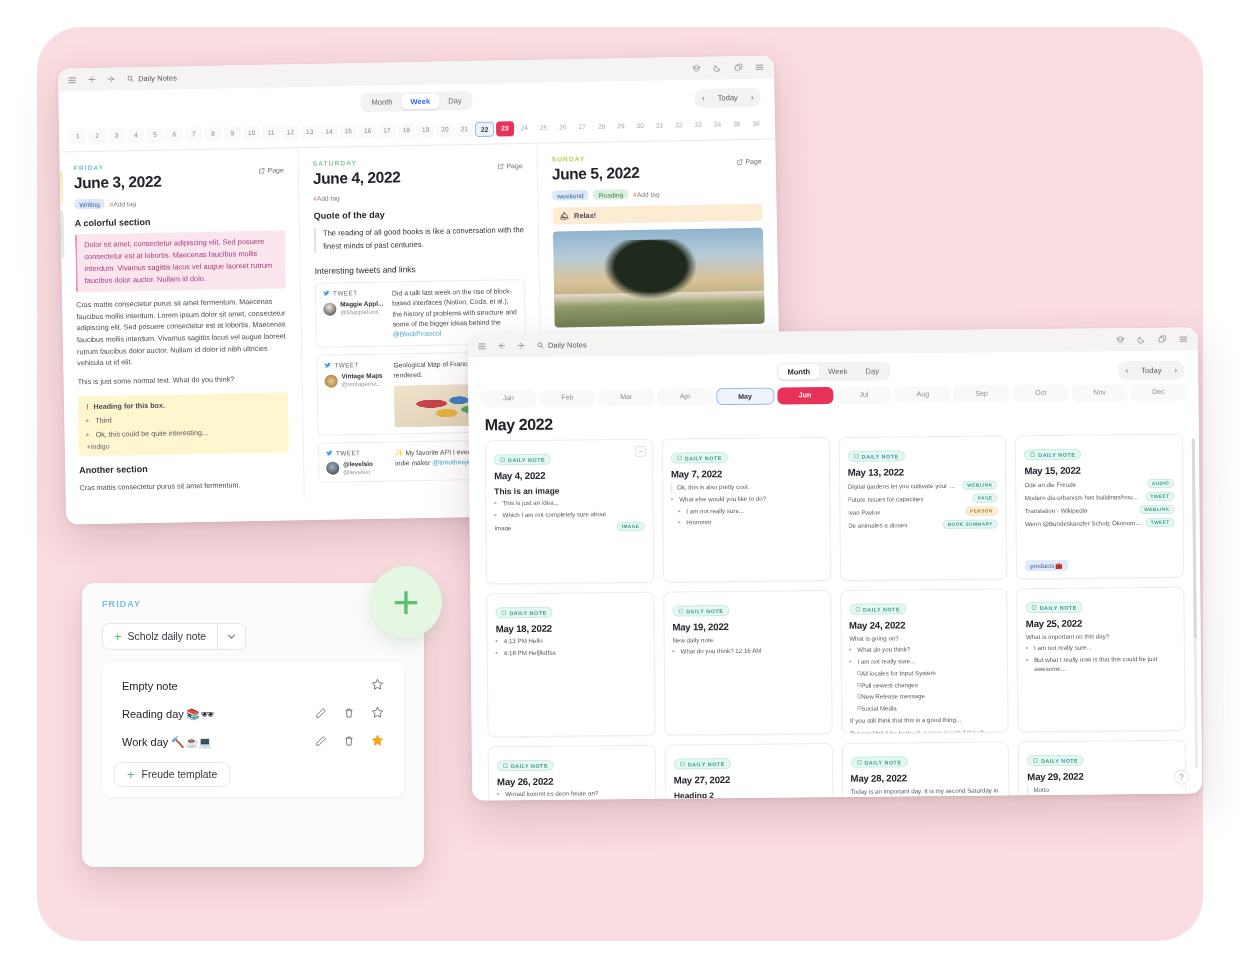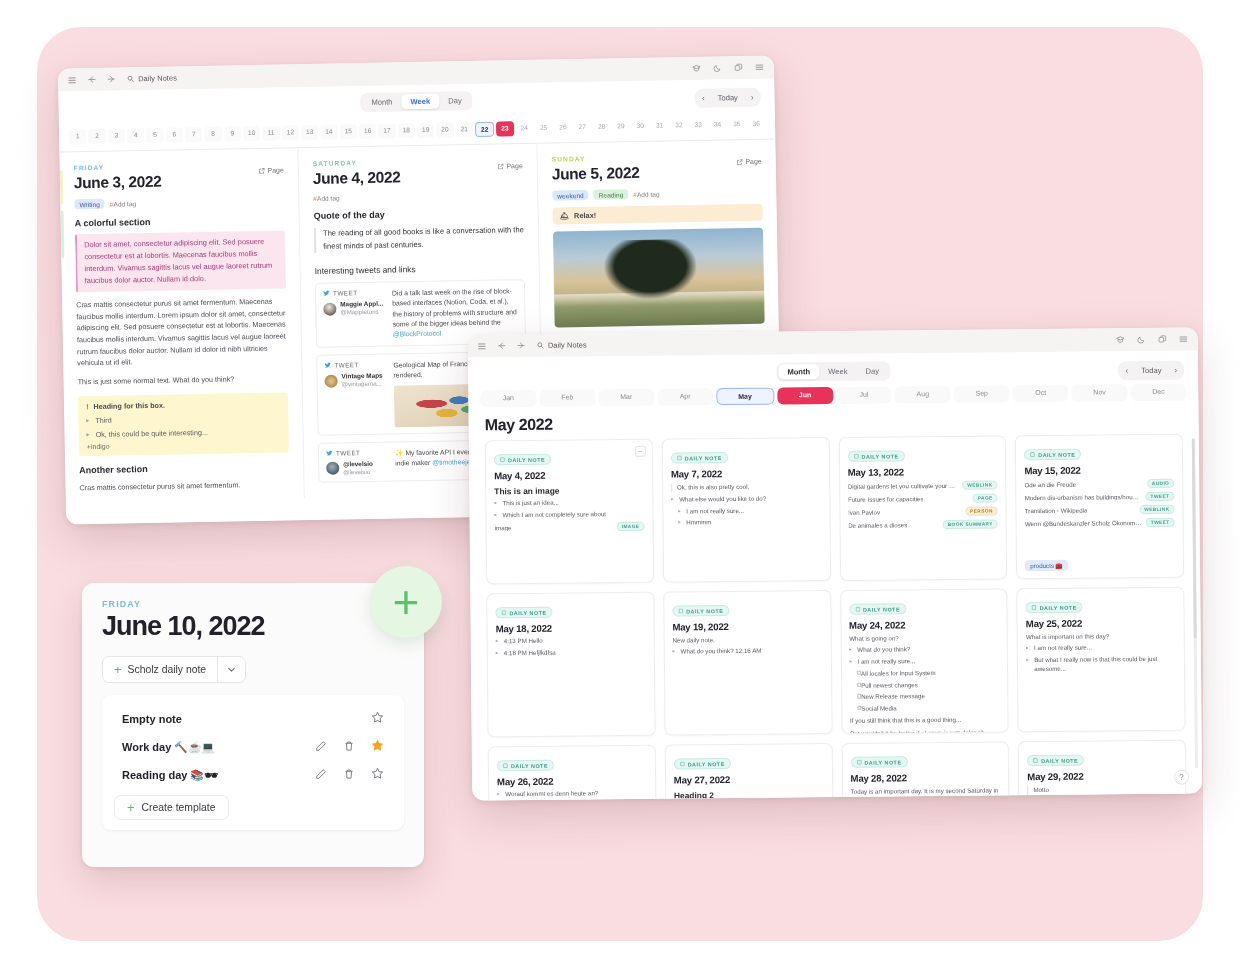--- a/index.html
+++ b/index.html
@@ -251,21 +251,21 @@
     border: 1px solid #e6e4e4; border-radius: 7px; background: #fff; overflow: hidden;
   }
   .createbtn .mainpart { display: flex; align-items: center; gap: 6px; padding: 6px 11px; font-size: 10.4px; color: #3a373f; }
   .createbtn .plus { color: #4fbf6a; font-size: 13px; line-height: 1; }
   .createbtn .caret { display: flex; align-items: center; padding: 0 8px; border-left: 1px solid #e6e4e4; color: #6f6b73; }
   .tmplcard {
     margin-top: 12px; background: #fff; border-radius: 9px; padding: 10px 12px;
     box-shadow: 0 1px 3px rgba(0,0,0,.06);
   }
   .tmplrow { display: flex; align-items: center; padding: 5px 8px; }
-  .tmplrow .nm { font-size: 11px; font-weight: 700; color: #23212a; }
+  .tmplrow .nm { font-size: 11px; font-weight: 400; color: #23212a; }
   .tmplrow .acts { margin-left: auto; display: flex; align-items: center; gap: 16px; }
   .createtmpl {
     display: inline-flex; align-items: center; gap: 7px; margin-top: 6px;
     border: 1px solid #eceaea; border-radius: 7px; background: #fff;
     padding: 5px 12px; font-size: 10.4px; color: #3a373f;
   }
   .fab {
     position: absolute; left: 370px; top: 566px; width: 72px; height: 72px; border-radius: 50%;
     background: #e5f6e2; display: flex; align-items: center; justify-content: center;
     box-shadow: 0 6px 16px rgba(80,140,80,.18);
@@ -675,67 +675,66 @@
 
       <div class="scrollbar">
           <i></i>
         </div>
       <div class="helpbtn">?</div>
     </div>
   </div>
 
   <div id="panel3">
     <div class="dow3">FRIDAY</div>
-    <h2>June 10, 2022</h2>
     <div class="createbtn">
       <span class="mainpart">
         <span class="plus">+</span>
         <span>Scholz daily note</span>
       </span>
       <span class="caret">
         <svg width="11" height="11" viewBox="0 0 12 12">
             <path d="M2.8 4.6 6 7.8l3.2-3.2" stroke="#6f6b73" stroke-width="1.1" fill="none" stroke-linecap="round" stroke-linejoin="round"></path>
           </svg>
       </span>
     </div>
     <div class="tmplcard" id="tmplcard"><div class="tmplrow">
           <span class="nm">Empty note</span>
           <span class="acts">
+            <span><svg width="13" height="13" viewBox="0 0 16 16">
+                <path d="M8 1.6l1.9 4 4.4.6-3.2 3.1.8 4.4L8 11.6l-3.9 2.1.8-4.4L1.7 6.2l4.4-.6z" fill="none" stroke="#5d5961" stroke-width="1" stroke-linejoin="round"></path>
+              </svg></span>
+          </span>
+        </div><div class="tmplrow">
+          <span class="nm">Reading day 📚🕶</span>
+          <span class="acts">
+            <span><svg width="12" height="12" viewBox="0 0 14 14">
+                <path d="M9.6 1.9 12.1 4.4 4.5 12H2v-2.5z" fill="none" stroke="#6f6b73" stroke-width="1"></path>
+              </svg></span>
+            <span><svg width="12" height="12" viewBox="0 0 14 14">
+                <path d="M2.8 3.8h8.4M5.4 3.8V2.4h3.2v1.4M4 3.8l.6 8h4.8l.6-8" fill="none" stroke="#6f6b73" stroke-width="1" stroke-linejoin="round"></path>
+              </svg></span>
             <span><svg width="13" height="13" viewBox="0 0 16 16">
                 <path d="M8 1.6l1.9 4 4.4.6-3.2 3.1.8 4.4L8 11.6l-3.9 2.1.8-4.4L1.7 6.2l4.4-.6z" fill="none" stroke="#5d5961" stroke-width="1" stroke-linejoin="round"></path>
               </svg></span>
           </span>
         </div><div class="tmplrow">
           <span class="nm">Work day 🔨☕💻</span>
           <span class="acts">
             <span><svg width="12" height="12" viewBox="0 0 14 14">
                 <path d="M9.6 1.9 12.1 4.4 4.5 12H2v-2.5z" fill="none" stroke="#6f6b73" stroke-width="1"></path>
               </svg></span>
             <span><svg width="12" height="12" viewBox="0 0 14 14">
                 <path d="M2.8 3.8h8.4M5.4 3.8V2.4h3.2v1.4M4 3.8l.6 8h4.8l.6-8" fill="none" stroke="#6f6b73" stroke-width="1" stroke-linejoin="round"></path>
               </svg></span>
             <span><svg width="13" height="13" viewBox="0 0 16 16">
                 <path d="M8 1.6l1.9 4 4.4.6-3.2 3.1.8 4.4L8 11.6l-3.9 2.1.8-4.4L1.7 6.2l4.4-.6z" fill="#f5a417" stroke="#f5a417" stroke-width="1" stroke-linejoin="round"></path>
               </svg></span>
           </span>
-        </div><div class="tmplrow">
-          <span class="nm">Reading day 📚🕶</span>
-          <span class="acts">
-            <span><svg width="12" height="12" viewBox="0 0 14 14">
-                <path d="M9.6 1.9 12.1 4.4 4.5 12H2v-2.5z" fill="none" stroke="#6f6b73" stroke-width="1"></path>
-              </svg></span>
-            <span><svg width="12" height="12" viewBox="0 0 14 14">
-                <path d="M2.8 3.8h8.4M5.4 3.8V2.4h3.2v1.4M4 3.8l.6 8h4.8l.6-8" fill="none" stroke="#6f6b73" stroke-width="1" stroke-linejoin="round"></path>
-              </svg></span>
-            <span><svg width="13" height="13" viewBox="0 0 16 16">
-                <path d="M8 1.6l1.9 4 4.4.6-3.2 3.1.8 4.4L8 11.6l-3.9 2.1.8-4.4L1.7 6.2l4.4-.6z" fill="none" stroke="#5d5961" stroke-width="1" stroke-linejoin="round"></path>
-              </svg></span>
-          </span>
         </div><div class="createtmpl">
           <span style="color:#4fbf6a;font-size:13px;line-height:1">+</span>
-          <span>Create template</span>
+          <span>Freude template</span>
         </div></div>
   </div>
 
   <div class="fab">
       <span>+</span>
     </div>
 </div>
 
 </body></html>

